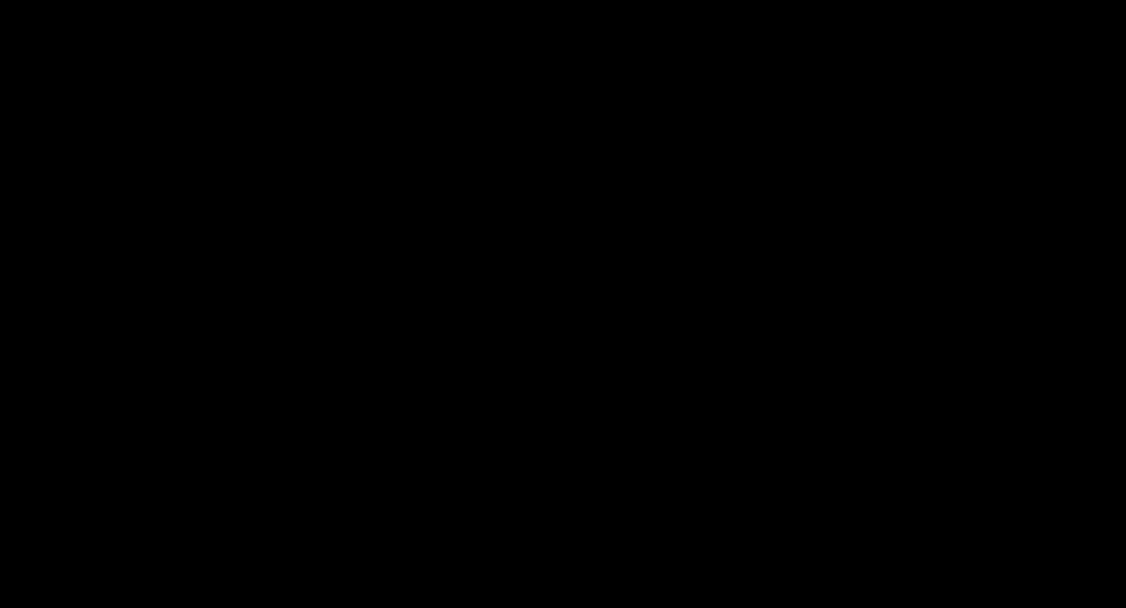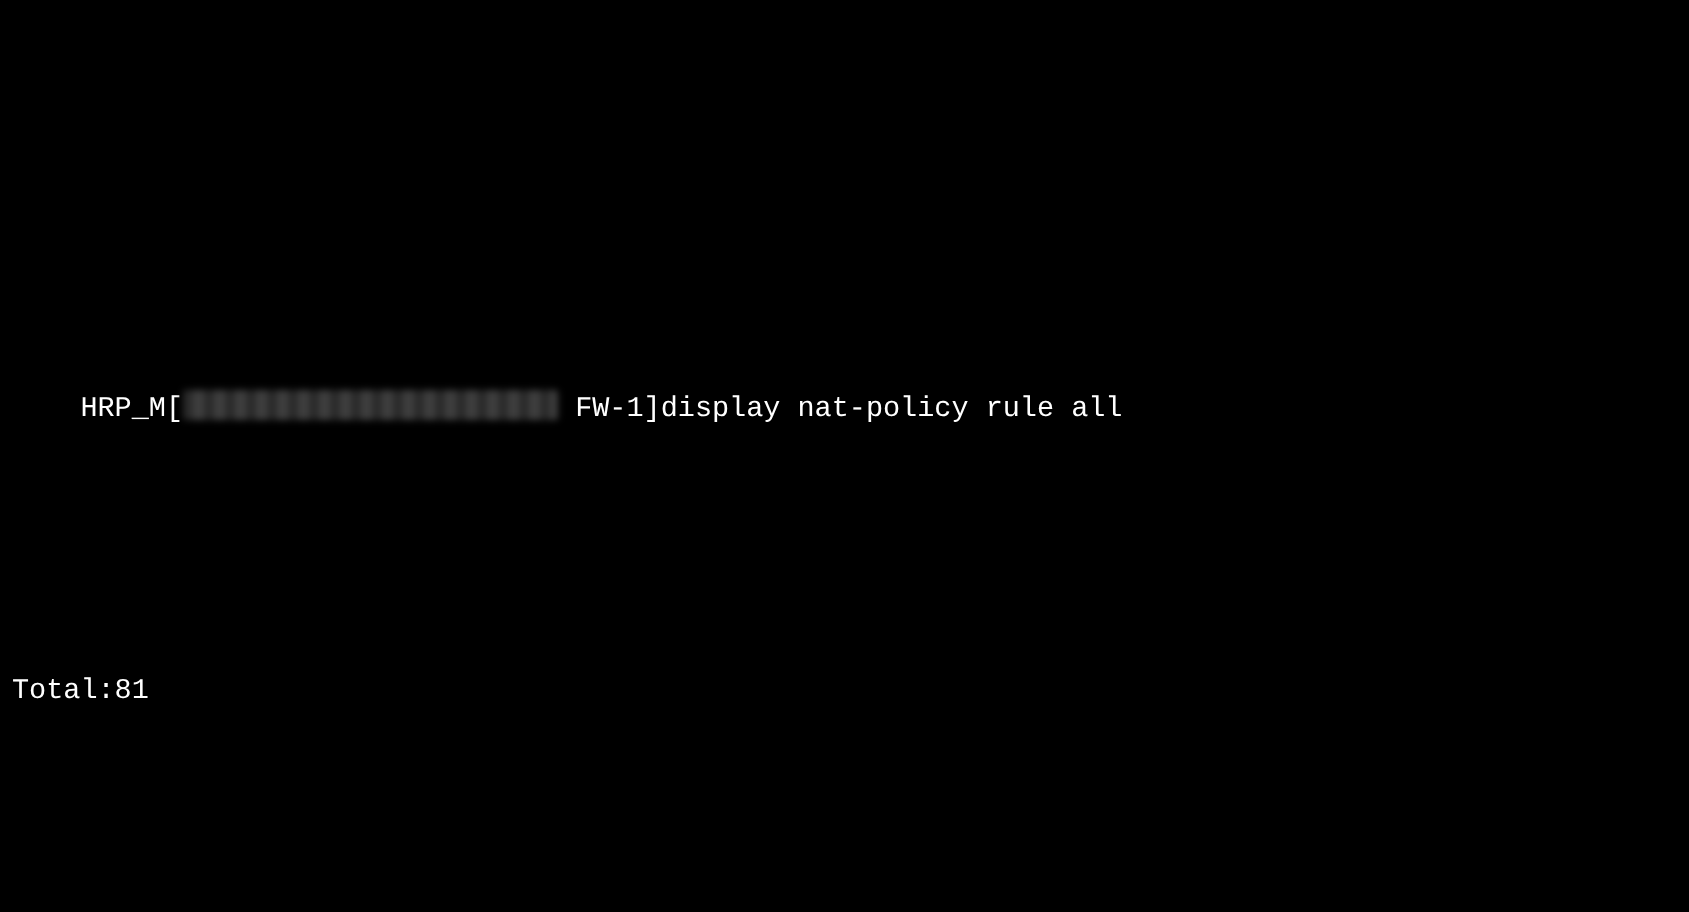--- a/index.html
+++ b/index.html
@@ -41,26 +41,22 @@
     }
     .w250 { width: 250px; }
   </style>
 </head>
 <body>
 
 
 
 <div>
 
-  <div class="line">
-    <span>HRP_M[</span><span class="redacted w250"></span><span> FW-1]</span><span>display nat-policy rule all</span>
-  </div>
 
 
-  <div class="line">Total:81</div>
 
   
 
   
 
   
 
 </div>
 
 

